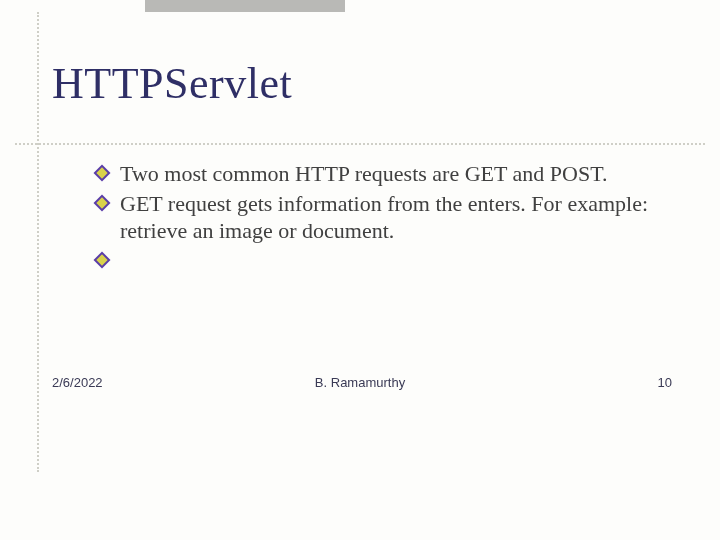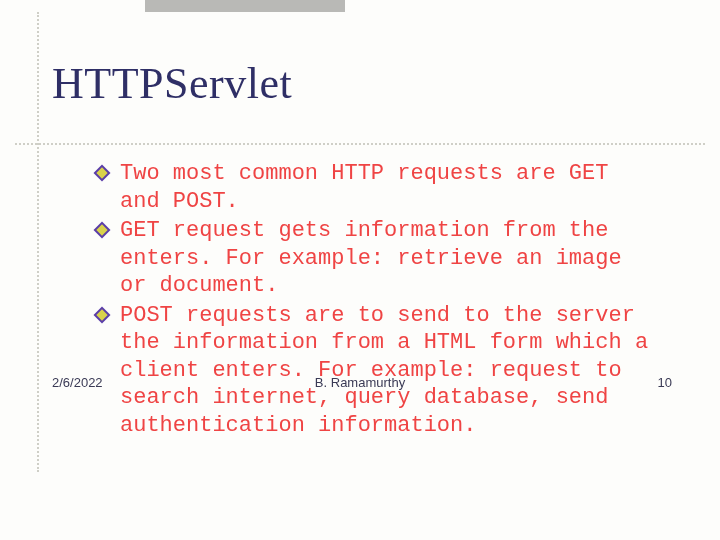--- a/index.html
+++ b/index.html
@@ -66,24 +66,24 @@
     position: absolute;
     top: 160px;
     left: 96px;
     width: 560px;
   }
 
   .item {
     position: relative;
     font-size: 22px;
     line-height: 1.25;
-    color: #ef4444;
+    color: #404040;
     margin: 0 0 2px 0;
     padding-left: 24px;
-    font-family: Liberation Mono, monospace;
+    font-family: Liberation Serif, serif;
   }
 
   .bullet {
     position: absolute;
     left: 0;
     top: 7px;
     width: 12px;
     height: 12px;
   }
   .bullet::before {
@@ -131,21 +131,20 @@
     <p class="item">
       <span class="bullet"></span>
       <span>Two most common HTTP requests are GET and POST.</span>
     </p>
     <p class="item">
       <span class="bullet"></span>
       <span>GET request gets information from the enters. For example: retrieve an image or document.</span>
     </p>
     <p class="item">
       <span class="bullet"></span>
-      <span>POST requests are to send to the server the information from a HTML form which a client enters. For example: request to search internet, query database, send authentication information.</span>
     </p>
   </div>
 
   <div class="footer">
     <span class="date">2/6/2022</span>
     <span class="author">B. Ramamurthy</span>
     <span class="page">10</span>
   </div>
 
 </div>

